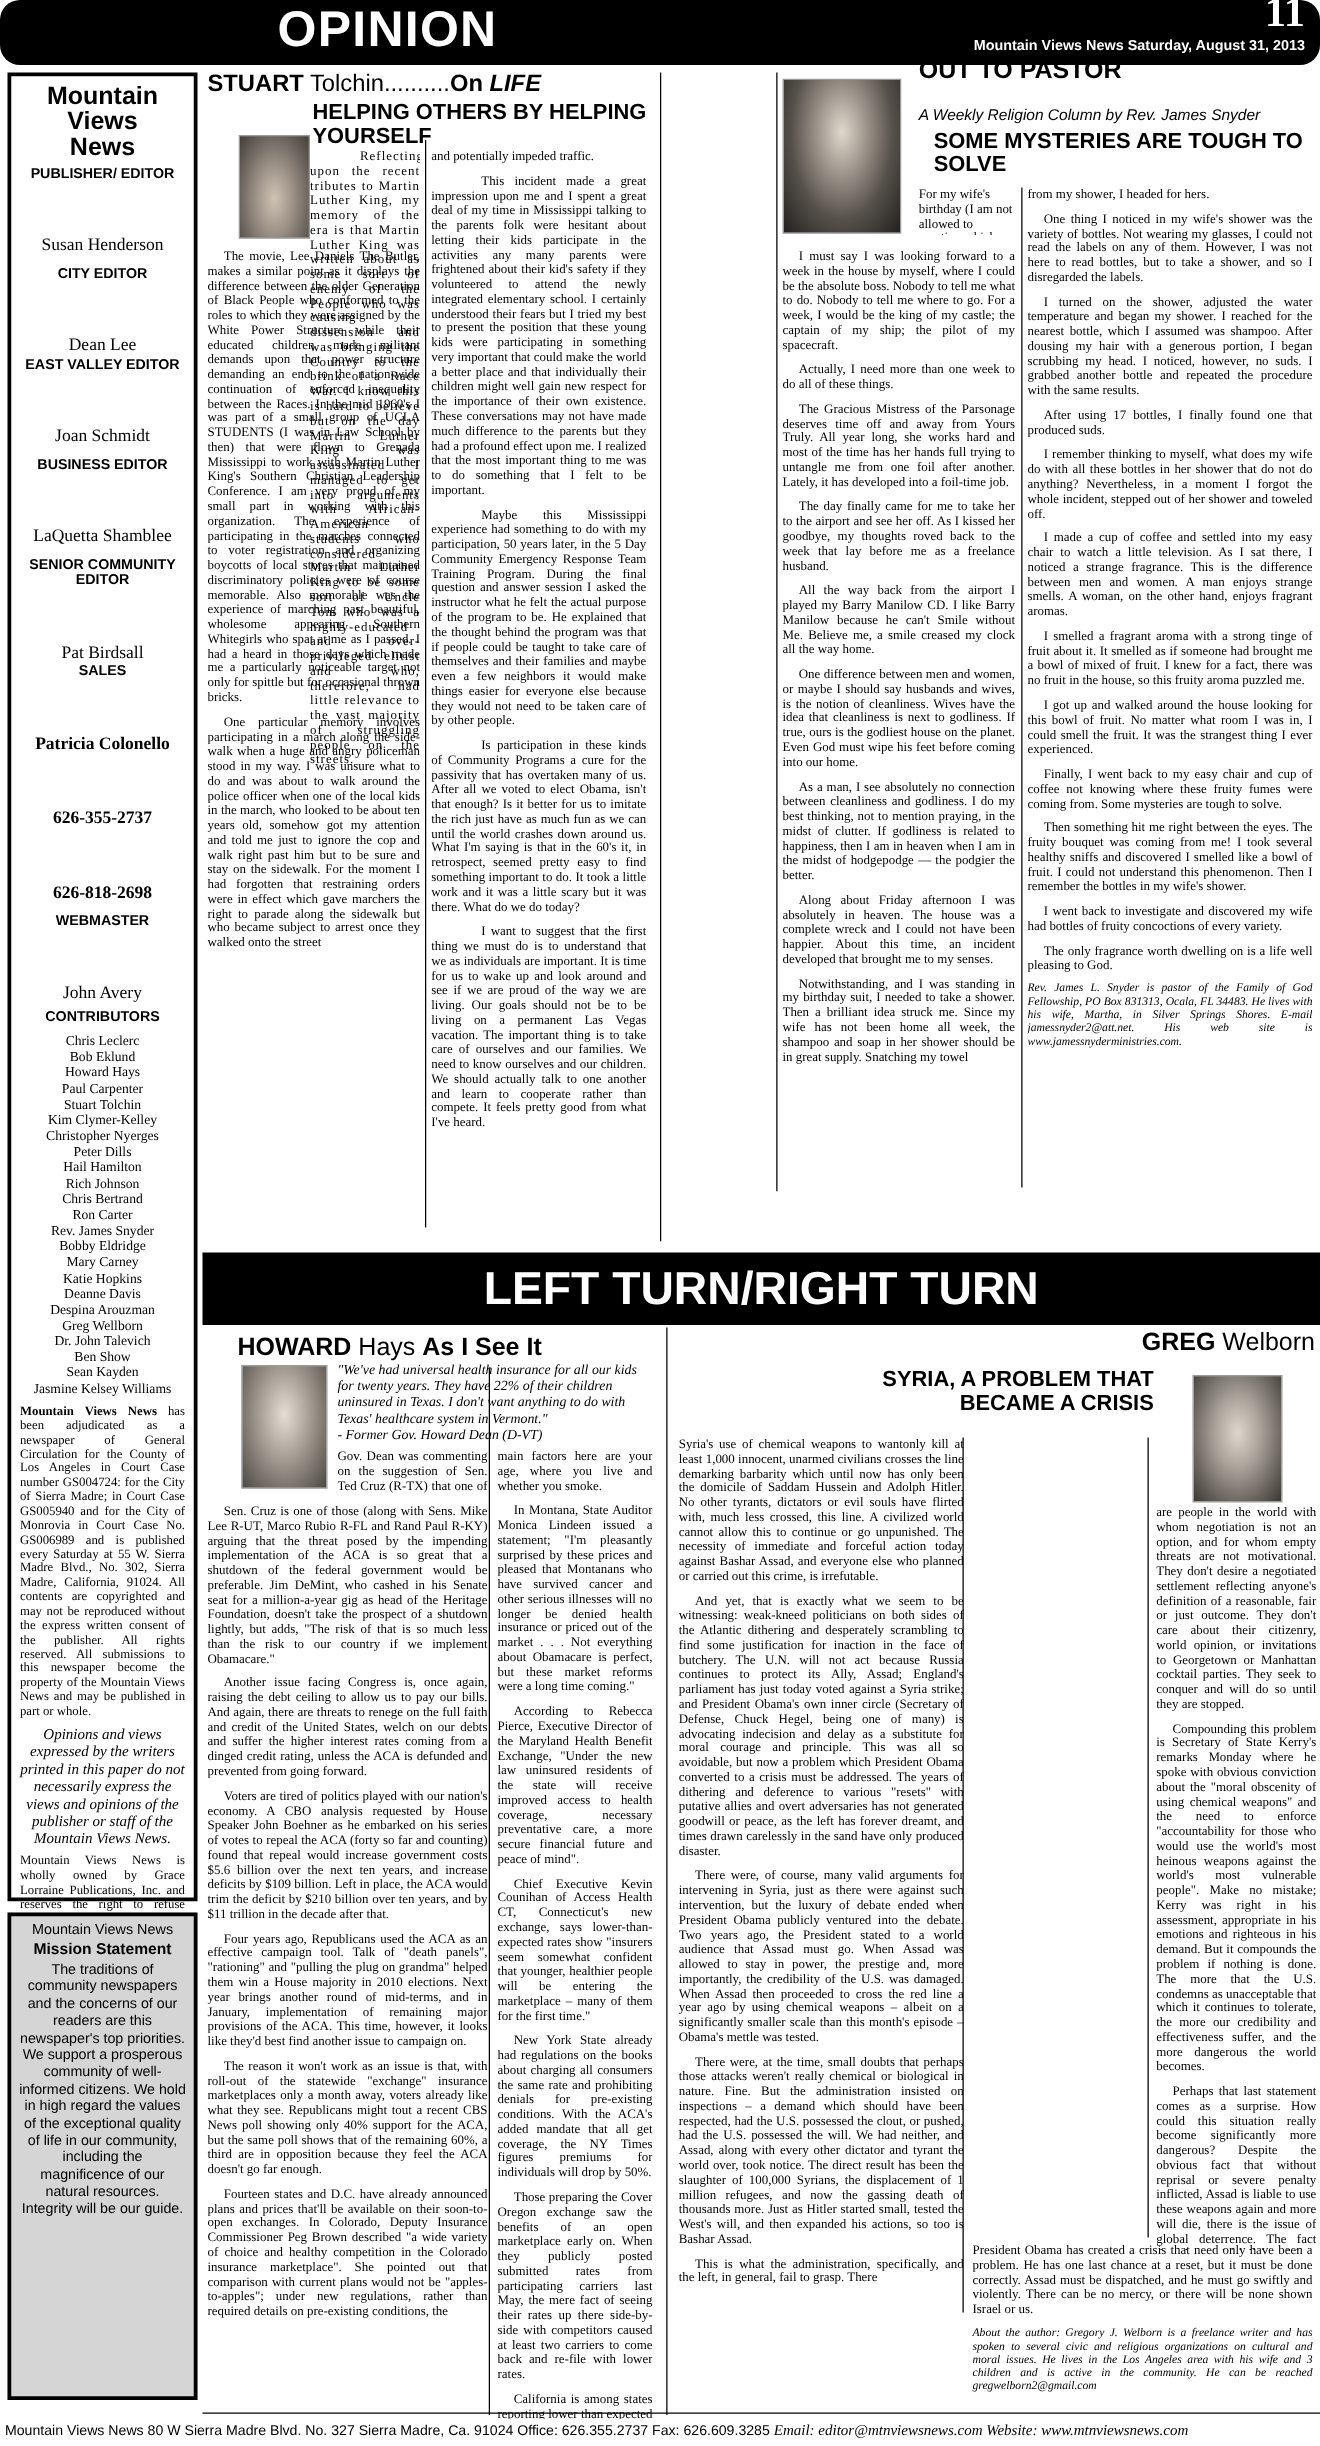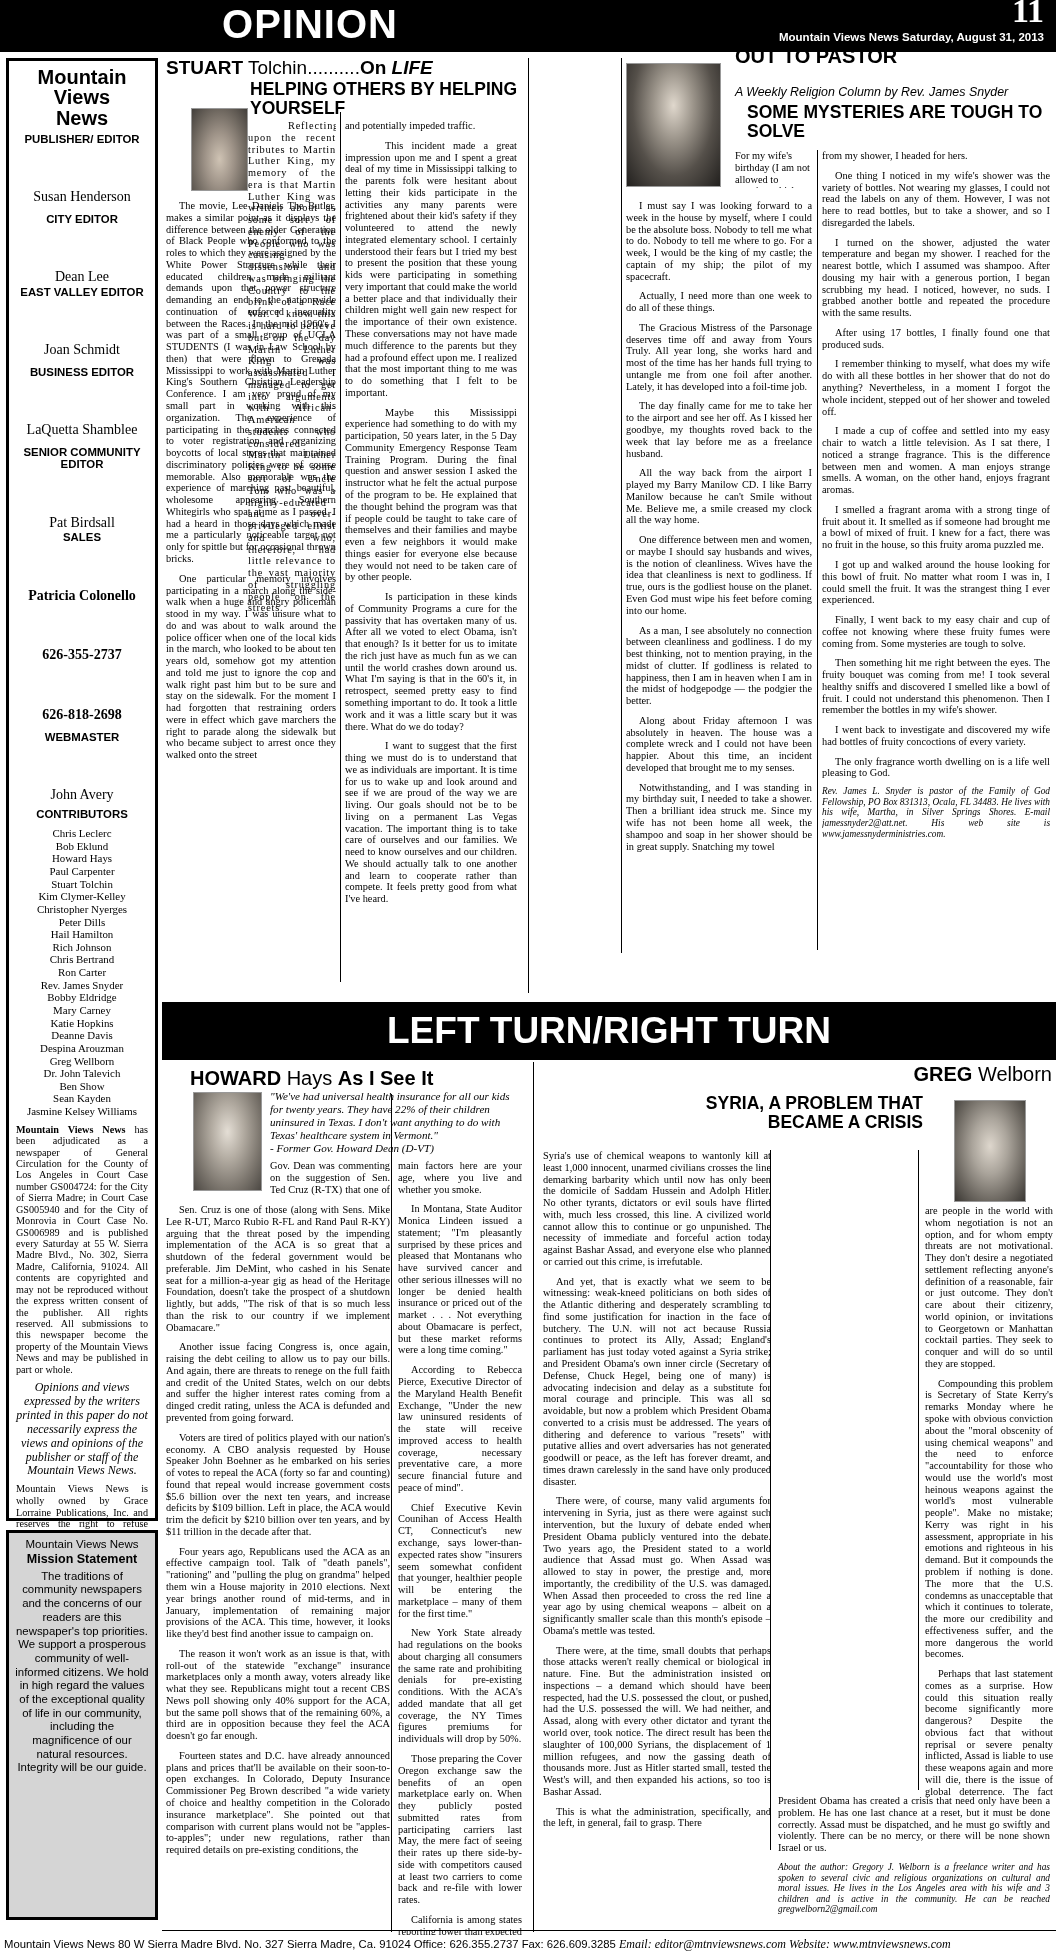--- a/index.html
+++ b/index.html
@@ -9,21 +9,21 @@
     background:#ffffff;
     font-family: "Liberation Serif", serif;
     color:#000;
     position:relative;
     overflow:hidden;
   }
 
   
   .top-bar{
     position:absolute; left:0; top:0; width:1056px; height:52px;
-    background:#000; color:#fff;
+    background:#000; color:#fff;border-radius:16px;
   }
   .top-bar .opinion{
     position:absolute; left:0; top:-2px; width:620px; text-align:center;
     font-family:"Liberation Sans", sans-serif;
     font-weight:bold; font-size:40px; letter-spacing:1px;
     line-height:52px;
   }
   .top-bar .pageno{
     position:absolute; right:12px; top:-6px;
     font-family:"Liberation Serif", serif; font-weight:bold; font-size:34px;

